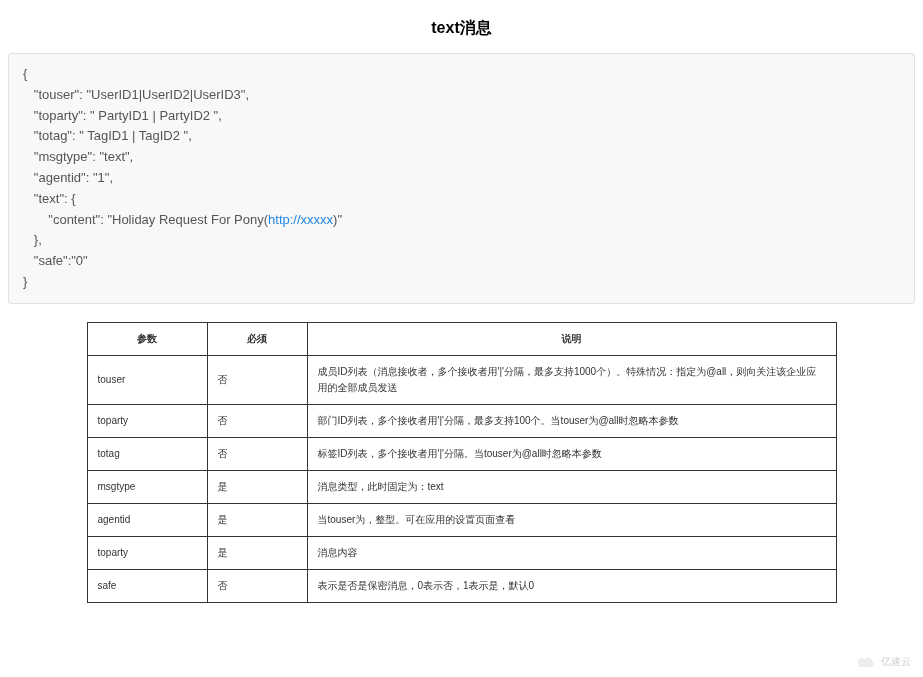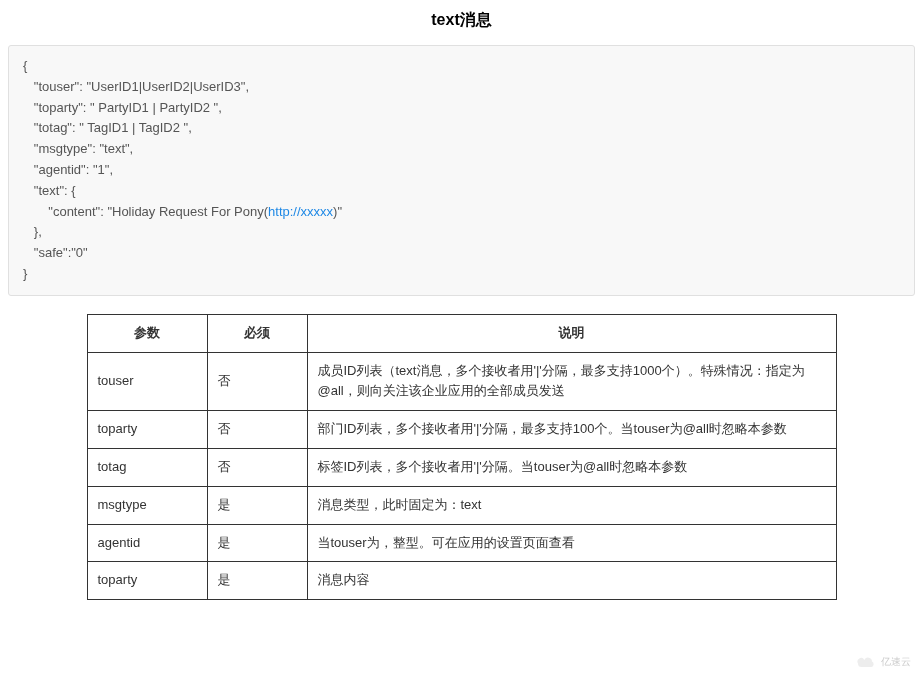--- a/index.html
+++ b/index.html
@@ -14,20 +14,21 @@
       background: #fff;
       width: 923px;
       padding: 10px 8px;
     }
     .title {
       text-align: center;
       font-size: 16px;
       font-weight: bold;
       margin-bottom: 14px;
       color: #000;
+      margin-top: 8px;
     }
     .code-block {
       background: #f8f8f8;
       border: 1px solid #e0e0e0;
       border-radius: 3px;
       padding: 10px 14px;
       font-family: "Segoe UI", Arial, sans-serif;
       font-size: 13px;
       color: #555;
       line-height: 1.6;
@@ -43,21 +44,21 @@
       border-collapse: collapse;
       margin: 0 auto;
       width: 750px;
     }
     .param-table th,
     .param-table td {
       border: 1px solid #333;
       padding: 8px 10px;
       text-align: left;
       vertical-align: middle;
-      font-size: 13px;
+      font-size: 10px;
       color: #333;
       line-height: 1.6;
     }
     .param-table th {
       text-align: center;
       font-weight: bold;
       background: #fff;
     }
     .col-param { width: 120px; }
     .col-req   { width: 100px; }
@@ -96,21 +97,21 @@
     <tr>
       <th class="col-param">参数</th>
       <th class="col-req">必须</th>
       <th>说明</th>
     </tr>
   </thead>
   <tbody>
     <tr>
       <td>touser</td>
       <td>否</td>
-      <td>成员ID列表（text消息，多个接收者用'|'分隔，最多支持1000个）。特殊情况：指定为@all，则向关注该企业应用的全部成员发送</td>
+      <td>成员ID列表（消息接收者，多个接收者用'|'分隔，最多支持1000个）。特殊情况：指定为@all，则向关注该企业应用的全部成员发送</td>
     </tr>
     <tr>
       <td>toparty</td>
       <td>否</td>
       <td>部门ID列表，多个接收者用'|'分隔，最多支持100个。当touser为@all时忽略本参数</td>
     </tr>
     <tr>
       <td>totag</td>
       <td>否</td>
       <td>标签ID列表，多个接收者用'|'分隔。当touser为@all时忽略本参数</td>
@@ -123,20 +124,25 @@
     <tr>
       <td>agentid</td>
       <td>是</td>
       <td>当touser为，整型。可在应用的设置页面查看</td>
     </tr>
     <tr>
       <td>toparty</td>
       <td>是</td>
       <td>消息内容</td>
     </tr>
+    <tr>
+      <td>safe</td>
+      <td>否</td>
+      <td>表示是否是保密消息，0表示否，1表示是，默认0</td>
+    </tr>
   </tbody>
 </table>
 
 <div class="watermark">
   <svg width="22" height="14" viewBox="0 0 22 14">
     <path fill="#ccc" d="M17 6.5a4 4 0 0 0-7.6-1.6A3.5 3.5 0 0 0 3 8.5 3.5 3.5 0 0 0 6.5 12h10a3 3 0 0 0 .5-5.5z"></path>
   </svg>
   <span>亿速云</span>
 </div>
 

